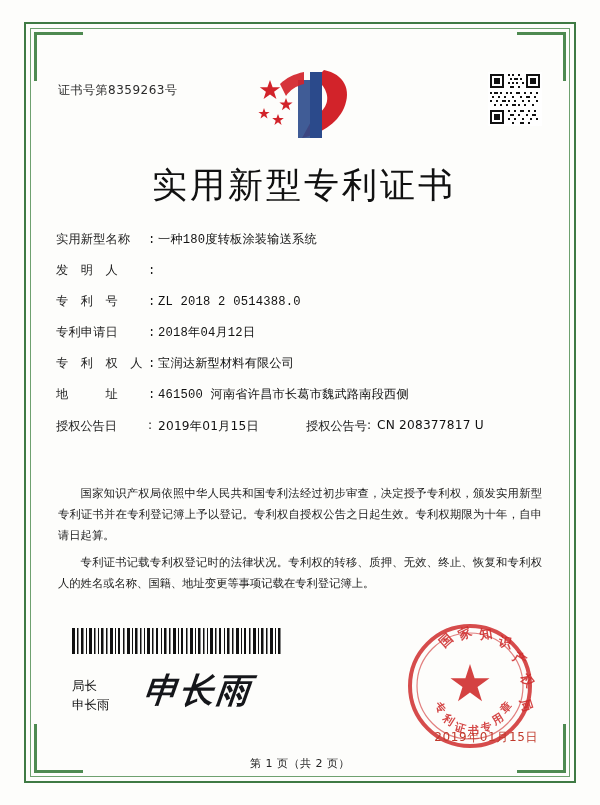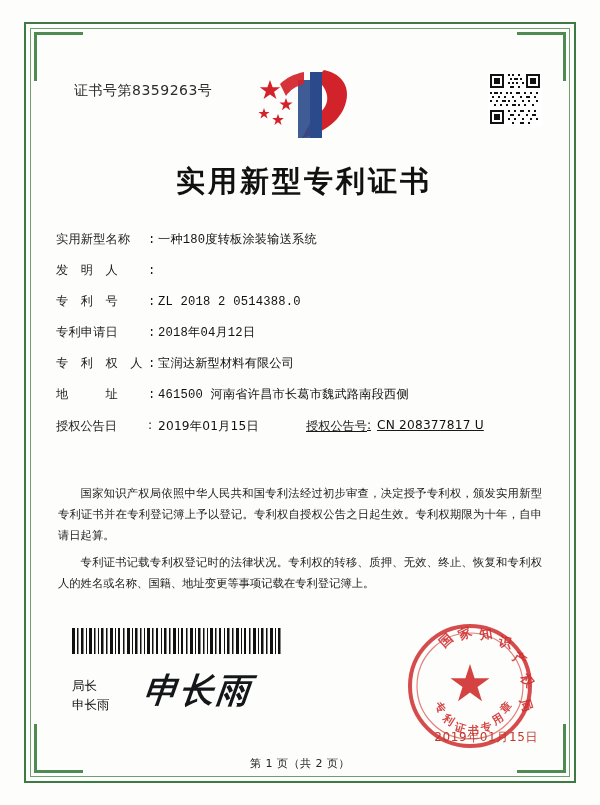--- a/index.html
+++ b/index.html
@@ -48,24 +48,23 @@
   }
   .corner.tl { left: 34px; top: 32px; border-left-width: 3px; border-top-width: 3px; }
   .corner.tr { right: 34px; top: 32px; border-right-width: 3px; border-top-width: 3px; }
   .corner.bl { left: 34px; bottom: 32px; border-left-width: 3px; border-bottom-width: 3px; }
   .corner.br { right: 34px; bottom: 32px; border-right-width: 3px; border-bottom-width: 3px; }
 
   .cert-no {
     position: absolute;
     left: 58px;
     top: 82px;
-    font-size: 14px;
+    font-size: 12px;
     letter-spacing: 0.5px;
     color: #2b2b2b;
-    margin-left: 16px;
   }
   .qr {
     position: absolute;
     right: 58px;
     top: 72px;
     width: 54px;
     height: 54px;
   }
   .qr svg { display: block; }
 
@@ -77,22 +76,22 @@
     width: 120px;
     height: 78px;
   }
   .title {
     position: absolute;
     left: 0;
     right: 0;
     top: 162px;
     text-align: center;
     font-family: "DejaVu Serif", "Liberation Serif", serif;
-    font-size: 29px;
-    font-weight: bold;
+    font-size: 35px;
+    font-weight: normal;
     letter-spacing: 3px;
     color: #111;
     margin-left: 8px;
   }
 
   .fields {
     position: absolute;
     left: 56px;
     right: 56px;
     top: 232px;
@@ -127,21 +126,20 @@
     margin-bottom: 14.5px;
   }
   .two-col .left {
     display: flex;
     width: 250px;
     flex: 0 0 auto;
   }
   .two-col .right {
     display: flex;
     flex: 1 1 auto;
-    text-decoration: underline;
   }
   .two-col .lbl-a { width: 92px; flex: 0 0 auto; display: flex; justify-content: space-between; }
   .two-col .lbl-b { flex: 0 0 auto; white-space: nowrap; }
 
   .paragraphs {
     position: absolute;
     left: 58px;
     right: 58px;
     top: 484px;
     font-size: 11.3px;

